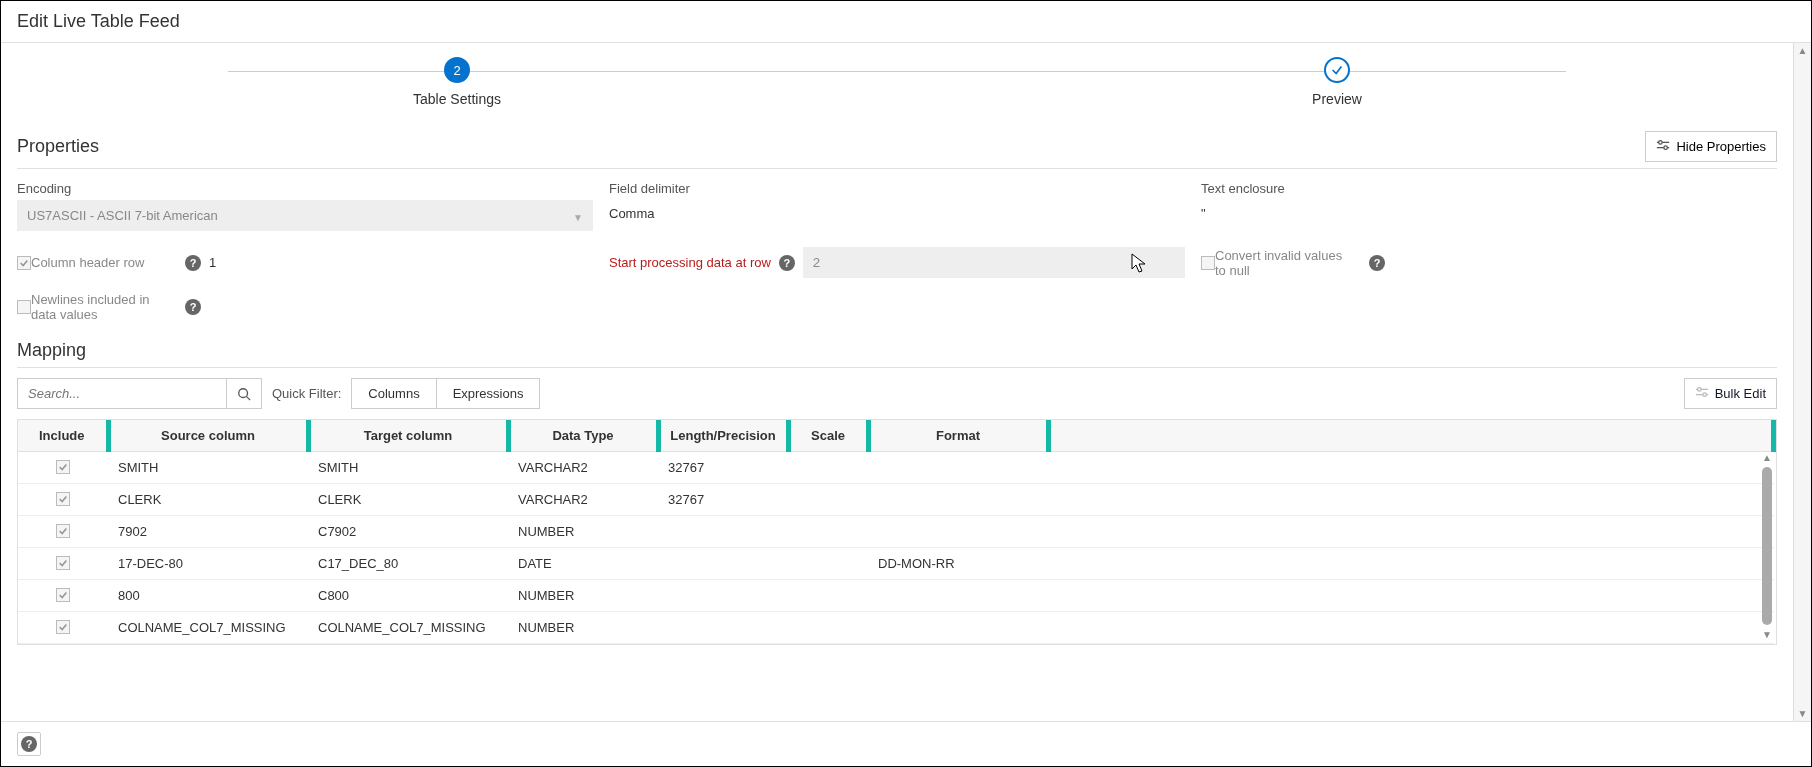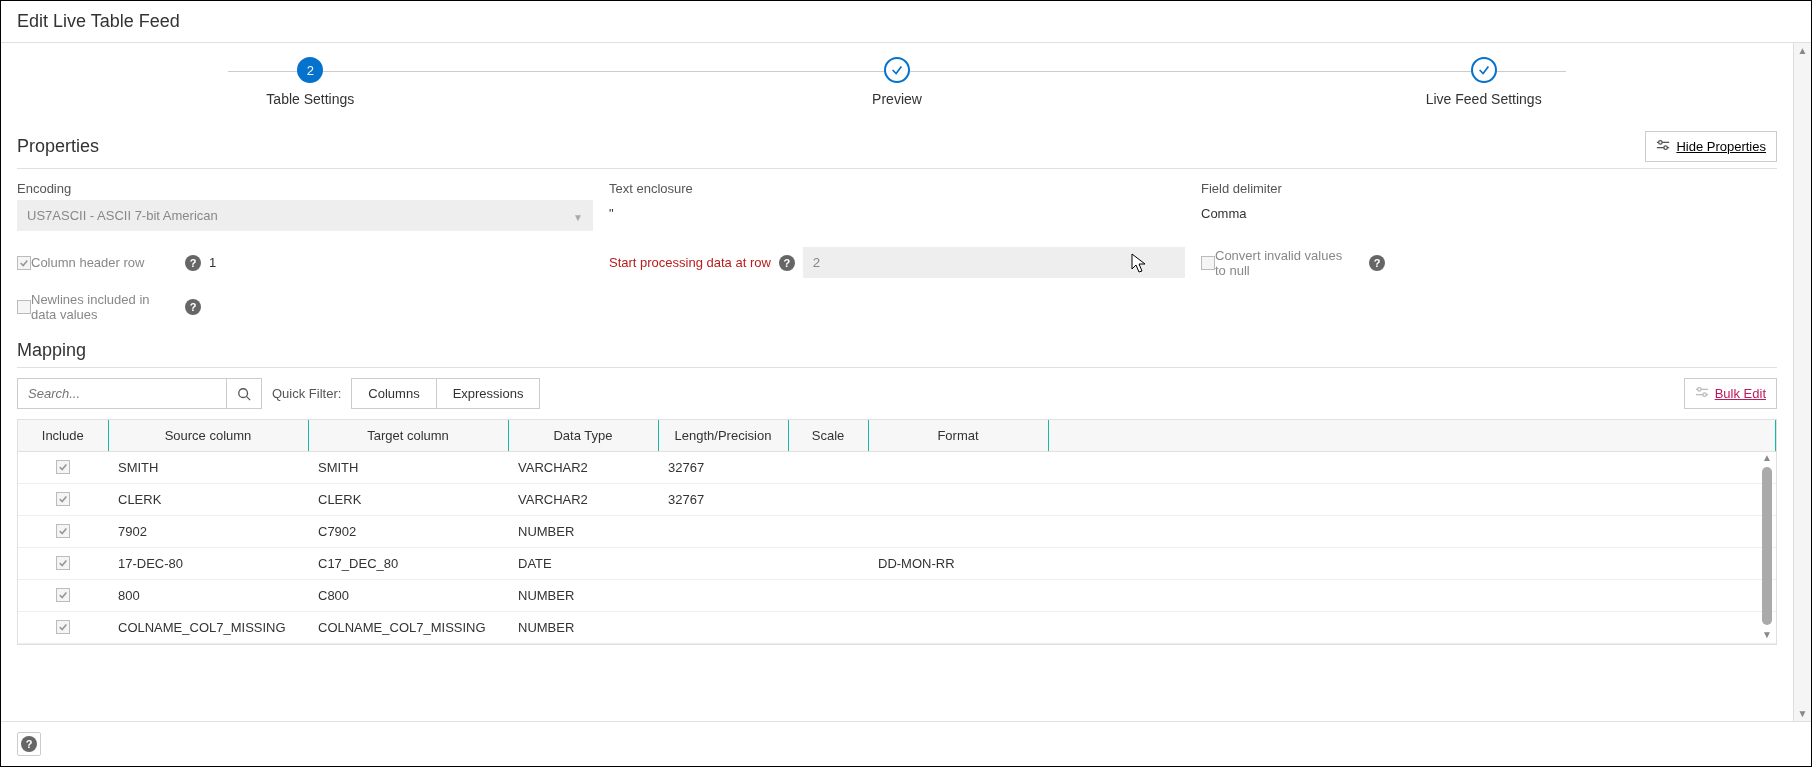--- a/index.html
+++ b/index.html
@@ -107,23 +107,22 @@
   .section-title { font-size: 18px; font-weight: 400; }
   .btn {
     background: #fff;
     border: 1px solid #ccc;
     padding: 6px 10px;
     font-size: 13px;
     cursor: pointer;
     display: inline-flex;
     align-items: center;
     gap: 6px;
-    text-decoration: underline;
-  }
-  .btn.disabled { color: #be185d; }
+  }
+  .btn.disabled { color: #0f172a; }
   .btn-icon svg { width: 14px; height: 14px; }
 
   
   .props-grid {
     display: grid;
     grid-template-columns: 1fr 1fr 1fr;
     gap: 8px 16px;
     padding: 12px 0 16px 0;
   }
   .prop-label { font-size: 13px; color: #555; margin-bottom: 4px; }
@@ -231,24 +230,24 @@
     border: 1px solid #e0e0e0;
   }
   .mapping-table {
     width: 100%;
     border-collapse: collapse;
     table-layout: fixed;
   }
   .mapping-table th {
     background: #f7f7f7;
     text-align: center;
-    font-weight: 400;
+    font-weight: 700;
     padding: 8px;
     border-bottom: 1px solid #e0e0e0;
-    border-right: 1px solid #14b8a6;
+    border-right: 5px solid #14b8a6;
     font-size: 13px;
   }
   .mapping-table td {
     padding: 8px 10px;
     border-bottom: 1px solid #eee;
     font-size: 13px;
     white-space: nowrap;
     overflow: hidden;
     text-overflow: ellipsis;
   }
@@ -325,28 +324,20 @@
           </div>
           <div class="step-label">Table Settings</div>
         </div>
         <div class="step">
           <div class="step-icon">
             <svg viewBox="0 0 16 16" fill="none" stroke="#0572ce" stroke-width="2">
                 <polyline points="3,8 7,12 13,4"></polyline>
               </svg>
           </div>
           <div class="step-label">Preview</div>
-        </div>
-        <div class="step">
-          <div class="step-icon">
-            <svg viewBox="0 0 16 16" fill="none" stroke="#0572ce" stroke-width="2">
-                <polyline points="3,8 7,12 13,4"></polyline>
-              </svg>
-          </div>
-          <div class="step-label">Live Feed Settings</div>
         </div>
       </div>
 
       <div class="section-row">
         <div class="section-title">Properties</div>
         <button class="btn">
           <span class="btn-icon">
             <svg viewBox="0 0 16 16" stroke="#555" stroke-width="1.5" fill="none">
                 <line x1="1" y1="5" x2="15" y2="5"></line>
                 <circle cx="5" cy="5" r="2" fill="#fff"></circle>
@@ -360,26 +351,26 @@
 
       <div class="props-grid">
         <div class="prop-field">
           <div class="prop-label">Encoding</div>
           <div class="select-ro">
             <span>US7ASCII - ASCII 7-bit American</span>
             <span class="caret-down">▼</span>
           </div>
         </div>
         <div class="prop-field">
+          <div class="prop-label">Field delimiter</div>
+          <div class="static-value">Comma</div>
+        </div>
+        <div class="prop-field">
           <div class="prop-label">Text enclosure</div>
           <div class="static-value">"</div>
-        </div>
-        <div class="prop-field">
-          <div class="prop-label">Field delimiter</div>
-          <div class="static-value">Comma</div>
         </div>
       </div>
 
       <div class="check-col-row2">
         <div class="cell-inline">
           <div class="checkbox-row">
             <span class="chk disabled">
               <svg viewBox="0 0 12 12" fill="none" stroke="#999" stroke-width="2">
                   <polyline points="2,6 5,9 10,3"></polyline>
                 </svg>

